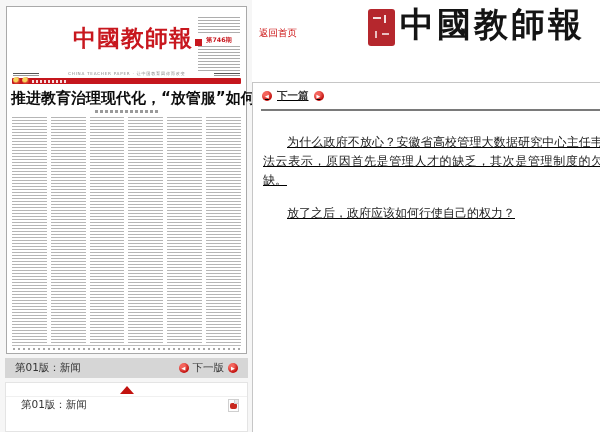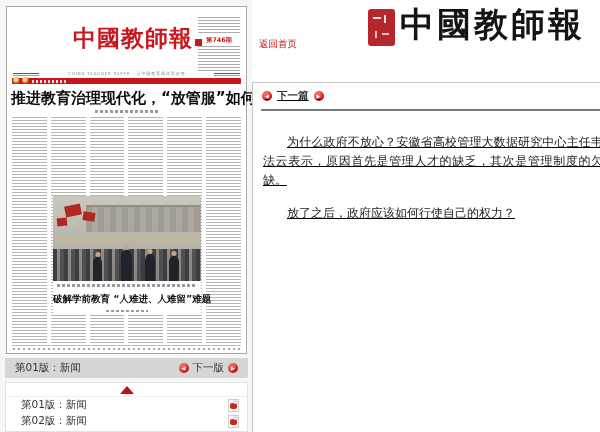--- a/index.html
+++ b/index.html
@@ -93,21 +93,21 @@
   .collapse-header{height:13px;display:flex;align-items:center;justify-content:center;border-bottom:1px solid #f0f0f0;cursor:pointer;}
   .tri-up{width:0;height:0;border-left:7px solid transparent;border-right:7px solid transparent;border-bottom:8px solid #c2120f;}
   .page-row{height:16px;display:flex;align-items:center;justify-content:space-between;
     padding:0 8px 0 15px;font-size:10.5px;color:#333;cursor:pointer;}
   .pdf-icon{position:relative;width:11px;height:13px;background:#fdfdfd;border:1px solid #cfcfcf;box-sizing:border-box;}
   .pdf-icon::before{content:'';position:absolute;left:1px;right:1px;top:3px;bottom:2px;background:#c8281e;border-radius:2px;}
   .pdf-icon::after{content:'';position:absolute;right:0;top:0;width:3px;height:3px;background:#e9e9e9;border-left:1px solid #cfcfcf;border-bottom:1px solid #cfcfcf;}
   
   .right-col{position:absolute;left:252px;top:0;width:348px;height:432px;background:#fff;}
   .rp-header{position:relative;height:53px;background:#fff;}
-  .home-link{position:absolute;left:7px;top:38px;font-size:9.5px;color:#cc1111;text-decoration:none;cursor:pointer;}
+  .home-link{position:absolute;left:7px;top:27px;font-size:9.5px;color:#cc1111;text-decoration:none;cursor:pointer;}
   .seal{
     position:absolute;left:116px;top:9px;width:27px;height:37px;background:#b5272d;border-radius:3px;
     background-image:
       linear-gradient(rgba(255,255,255,.85),rgba(255,255,255,.85)),
       linear-gradient(rgba(255,255,255,.85),rgba(255,255,255,.85)),
       linear-gradient(rgba(255,255,255,.7),rgba(255,255,255,.7)),
       linear-gradient(rgba(255,255,255,.7),rgba(255,255,255,.7));
     background-size:8px 2px,2px 8px,7px 2px,2px 7px;
     background-position:5px 8px,16px 6px,14px 24px,7px 22px;
     background-repeat:no-repeat;
@@ -163,37 +163,20 @@
     </div>
     <h1 class="np-headline">推进教育治理现代化，“放管服”如何改</h1>
     <div class="np-byline"></div>
     <div class="np-body">
       <div class="np-colm"></div>
       <div class="np-colm"></div>
       <div class="np-colm"></div>
       <div class="np-colm"></div>
       <div class="np-colm"></div>
       <div class="np-colm"></div>
-      <div class="np-photo-box">
-        <div class="photo">
-          <div class="ph-building"></div>
-          <div class="ph-flag ph-f1"></div>
-          <div class="ph-flag ph-f2"></div>
-          <div class="ph-flag ph-f3"></div>
-          <div class="ph-barrier"></div>
-          <div class="ph-crowd"></div>
-          <div class="fig fig4"></div>
-          <div class="fig fig1"></div>
-          <div class="fig fig2"></div>
-          <div class="fig fig3"></div>
-        </div>
-        <div class="np-caption"></div>
-        <h2 class="np-headline2">破解学前教育 “人难进、人难留”难题</h2>
-        <div class="np-byline2"></div>
-      </div>
     </div>
     <div class="np-footer"></div>
   </div>
 
   <div class="pagebar">
     <span>第01版：新闻</span>
     <span class="bar-right">
       <span class="nav-circle">◀</span>
       <span>下一版</span>
       <span class="nav-circle">▶</span>
@@ -201,24 +184,20 @@
   </div>
 
   <div class="pagelist">
     <div class="collapse-header">
       <span class="tri-up"></span>
     </div>
     <div class="page-row">
       <span>第01版：新闻</span>
       <span class="pdf-icon"></span>
     </div>
-    <div class="page-row">
-      <span>第02版：新闻</span>
-      <span class="pdf-icon"></span>
-    </div>
   </div>
 </div>
 
 <div class="right-col">
 
   <div class="rp-header">
     <a class="home-link">返回首页</a>
     <div class="seal"></div>
     <div class="rp-title">中國教師報</div>
   </div>

